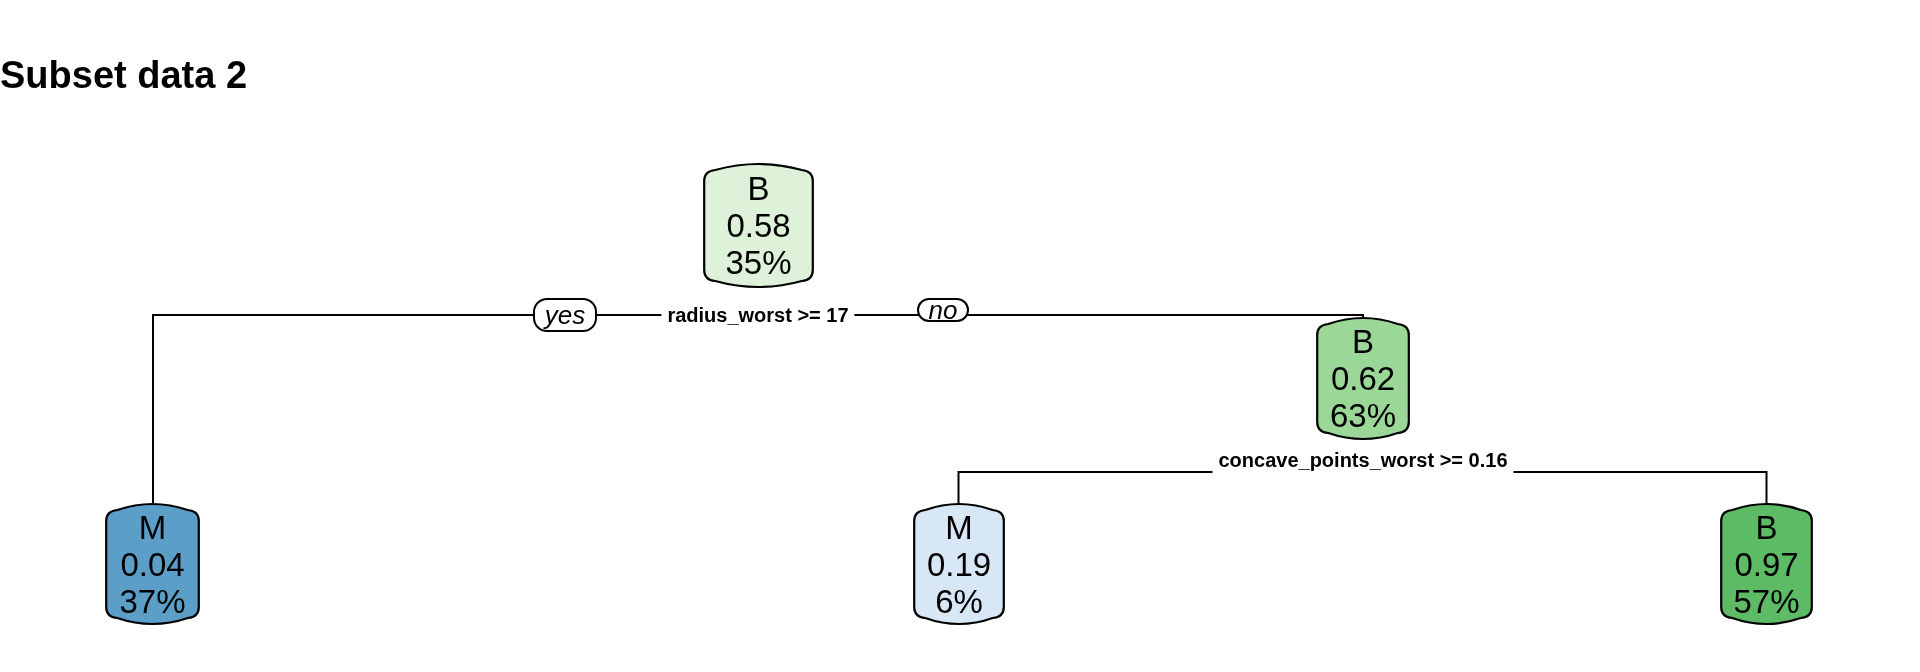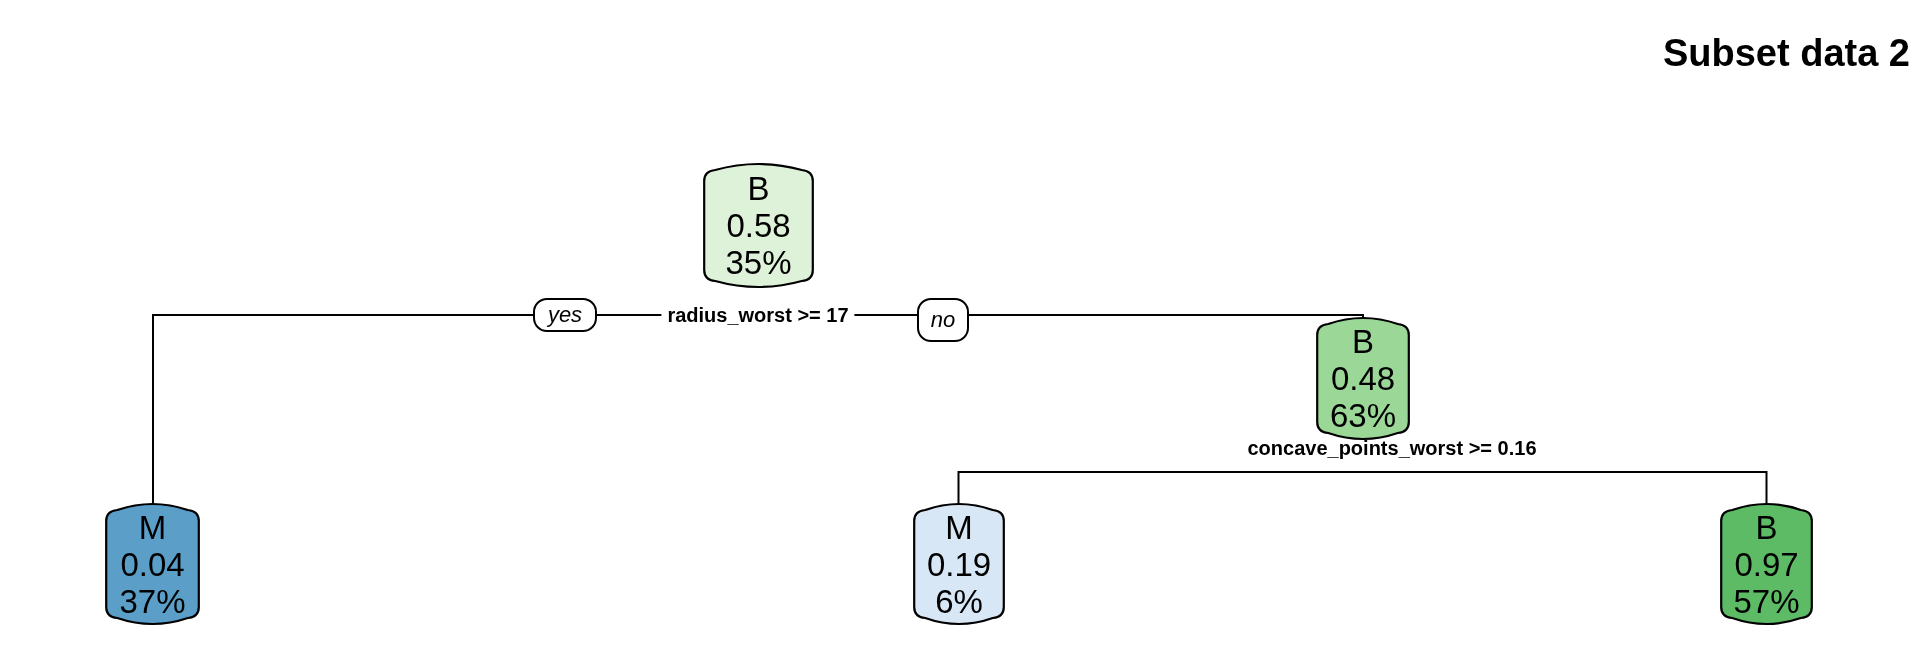--- a/index.html
+++ b/index.html
@@ -6,41 +6,41 @@
   #stage{
     position:relative;
     width:1920px;height:672px;
     background:#ffffff;
     font-family:"Liberation Sans", sans-serif;
     color:#000;
     overflow:hidden;
   }
   #edges{position:absolute;left:0;top:0;width:1920px;height:672px;}
   .plot-title{
-    position:absolute;left:0;top:32px;width:1910px;
-    text-align:right;
+    position:absolute;left:0;top:54px;width:1910px;
+    text-align:left;
     font-size:38px;font-weight:bold;line-height:42px;
   }
   .split-label{
     position:absolute;
     transform:translateX(-50%);
     background:#ffffff;
     font-weight:bold;
     font-size:20px;line-height:40px;height:40px;
     padding:0 6px;
     white-space:nowrap;
   }
   .branch-badge{
     position:absolute;
     box-sizing:border-box;
     background:#ffffff;
     border:2px solid #000;
     border-radius:14px;
     display:flex;align-items:center;justify-content:center;
-    font-style:italic;font-size:22px;
+    font-style:italic;font-size:26px;
   }
   .node{position:absolute;}
   .node svg{position:absolute;left:0;top:0;overflow:visible;}
   .node-text{
     position:absolute;inset:0;
     display:flex;flex-direction:column;
     align-items:center;justify-content:center;
     font-size:33px;line-height:37px;
     text-align:center;
   }
@@ -56,25 +56,25 @@
   </svg>
 
   <div class="plot-title">Subset data 2</div>
 
   <div class="branch-badge" style="left:533px;top:298px;width:64px;height:34px;">
     <span>yes</span>
   </div>
 
   <div class="split-label" style="left:758px;top:295px;">radius_worst &gt;= 17</div>
 
-  <div class="branch-badge" style="left:917px;top:298px;width:52px;height:44px;text-align:center;">
+  <div class="branch-badge" style="left:917px;top:298px;width:52px;height:24px;text-align:center;">
     <span>no</span>
   </div>
 
-  <div class="split-label" style="left:1363px;top:428px;margin-left:29px;">concave_points_worst &gt;= 0.16</div>
+  <div class="split-label" style="left:1363px;top:440px;">concave_points_worst &gt;= 0.16</div>
 
   <div class="node" style="left:703px;top:165px;width:111px;height:121px;">
       <svg width="111" height="121">
         <path d="M 1.2 16
              Q 1.2 6 12.2 5
              Q 55.5 -7 98.8 5
              Q 109.8 6 109.8 16
              L 109.8 105
              Q 109.8 115 98.8 116
              Q 55.5 128 12.2 116
@@ -111,21 +111,21 @@
              Q 1.2 6 12.2 5
              Q 47 -7 81.8 5
              Q 92.8 6 92.8 16
              L 92.8 103
              Q 92.8 113 81.8 114
              Q 47 126 12.2 114
              Q 1.2 113 1.2 103 Z" fill="#9bd897" stroke="#000000" stroke-width="2.2"></path>
       </svg>
     <div class="node-text">
       <span>B</span>
-      <span>0.48</span>
+      <span>0.62</span>
       <span>63%</span>
     </div>
   </div>
 
   <div class="node" style="left:913px;top:505px;width:92px;height:118px;">
       <svg width="92" height="118">
         <path d="M 1.2 16
              Q 1.2 6 12.2 5
              Q 46 -7 79.8 5
              Q 90.8 6 90.8 16

